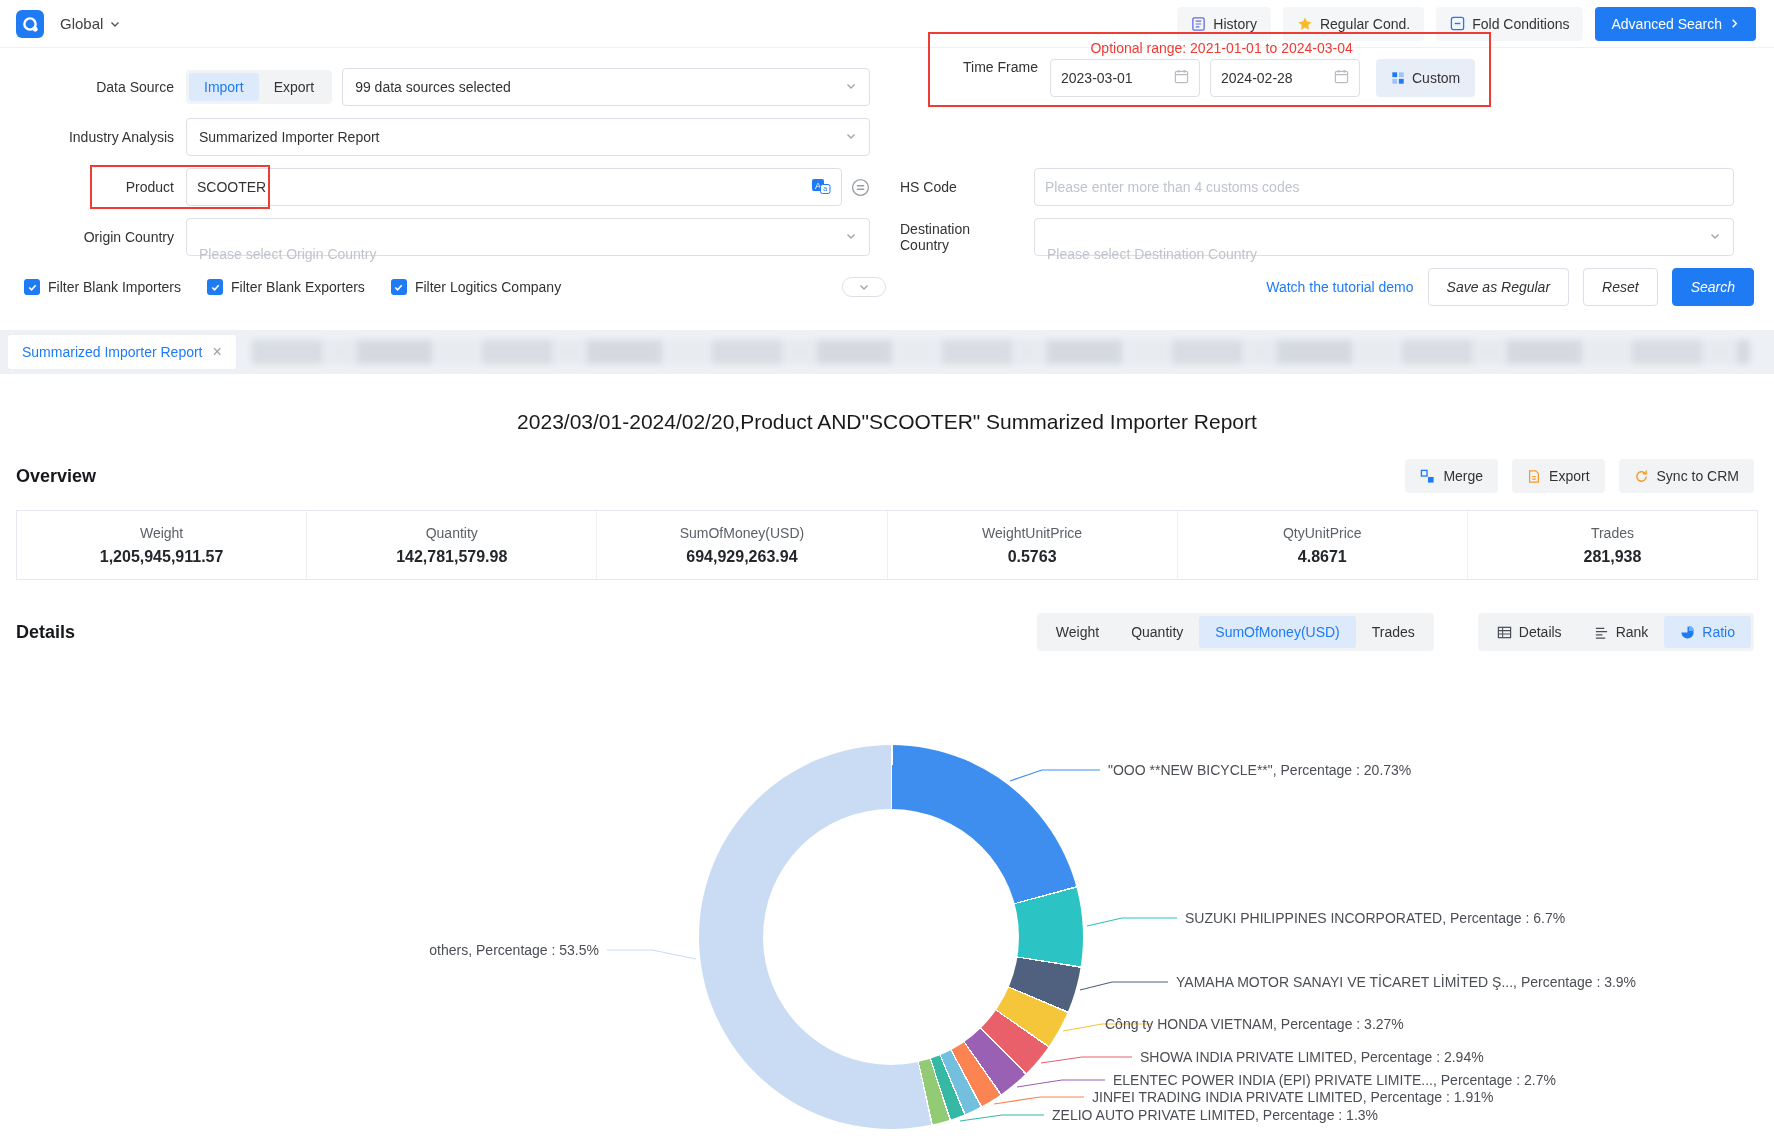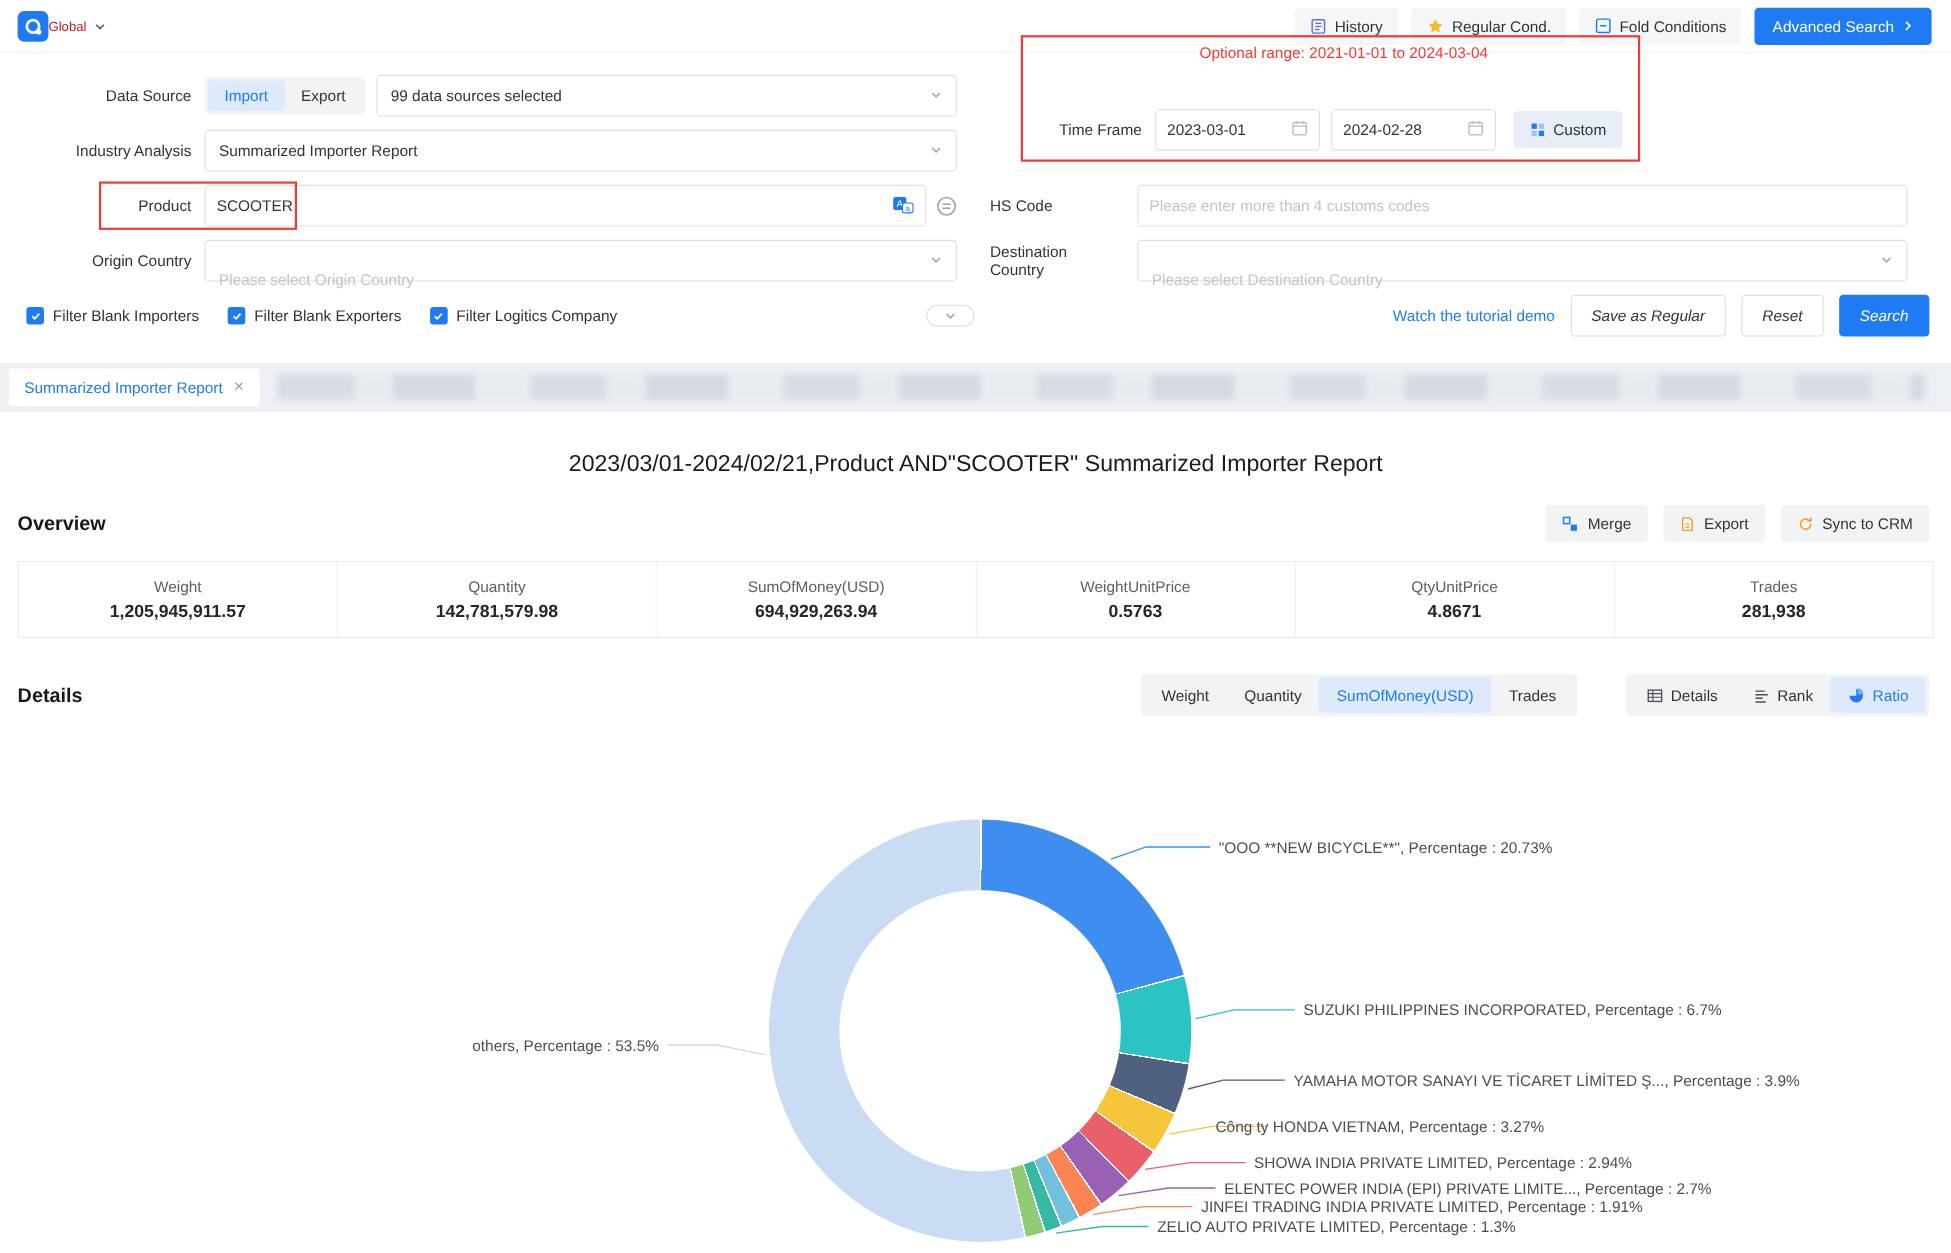--- a/index.html
+++ b/index.html
@@ -2,21 +2,21 @@
 <html><head>
 <meta charset="utf-8">
 <style>
 *{box-sizing:border-box;margin:0;padding:0;}
 html,body{width:1774px;height:1139px;}
 body{overflow:hidden;font-family:"Liberation Sans",sans-serif;font-size:14px;color:#333;background:#fff;}
 
 
 .topbar{height:48px;display:flex;align-items:center;padding:0 18px 0 16px;border-bottom:1px solid #eef0f2;background:#fff;}
 .logo{width:28px;height:28px;border-radius:6px;background:#1f7bf4;display:flex;align-items:center;justify-content:center;flex:none;}
-.brand{margin-left:0;font-size:12px;color:#b91c1c;}
+.brand{margin-left:16px;font-size:15px;color:#404040;}
 .chev{display:inline-flex;margin-left:6px;}
 .topbar-right{margin-left:auto;display:flex;align-items:center;gap:12px;}
 .tbtn{display:flex;align-items:center;gap:7px;background:#f5f6f8;border-radius:4px;padding:9px 14px;color:#333;cursor:pointer;white-space:nowrap;}
 .tbtn-primary{display:flex;align-items:center;gap:7px;background:#1f7bf4;color:#fff;border-radius:4px;padding:9px 16px;cursor:pointer;white-space:nowrap;}
 
 
 .form{display:flex;padding:14px 0 18px 24px;position:relative;background:#fff;}
 .form-left{width:876px;display:flex;flex-direction:column;flex:none;}
 .form-right{flex:1;display:flex;flex-direction:column;padding-right:20px;}
 .frow{height:50px;display:flex;align-items:center;position:relative;}
@@ -29,21 +29,21 @@
 .select{flex:1;height:38px;border:1px solid #dcdfe6;border-radius:4px;display:flex;align-items:center;padding:0 12px;background:#fff;cursor:pointer;min-width:0;}
 .select .val{flex:1;color:#333;}
 .select .ph{flex:1;color:#bfc4cc;margin-top:33px;}
 .inputbox{flex:1;height:38px;border:1px solid #dcdfe6;border-radius:4px;display:flex;align-items:center;padding:0 10px;background:#fff;min-width:0;}
 .inputbox input{border:0;outline:0;flex:1;font:inherit;color:#333;min-width:0;background:transparent;}
 .inputbox input::placeholder{color:#bfc4cc;}
 .outside-icon{margin-left:9px;display:flex;align-items:center;}
 .annot-product{position:absolute;left:66px;top:3px;width:180px;height:44px;border:2px solid #ee3b33;pointer-events:none;z-index:3;}
 .annot-tf{border:2px solid #ee3b33;margin-top:-30px;margin-left:28px;padding:3px 14px 8px 8px;align-self:flex-start;background:transparent;z-index:4;}
 .optional-range{color:#ee3b33;text-align:center;height:22px;line-height:22px;padding-left:30px;white-space:nowrap;}
-.tf-row{display:flex;align-items:center;margin-top:40px;}
+.tf-row{display:flex;}
 .tf-label{width:100px;text-align:right;margin-right:12px;color:#333;flex:none;}
 .date-input{width:150px;height:38px;border:1px solid #dcdfe6;border-radius:4px;display:flex;align-items:center;padding:0 10px;background:#fff;}
 .date-input input{border:0;outline:0;width:100%;font:inherit;color:#333;background:transparent;}
 .custom-btn{margin-left:16px;display:flex;align-items:center;gap:7px;background:#e8eef7;border-radius:4px;padding:9px 15px;color:#333;cursor:pointer;white-space:nowrap;}
 .cbgroup{display:flex;align-items:center;gap:26px;flex:1;}
 .cbitem{display:flex;align-items:center;cursor:pointer;}
 .cb{width:16px;height:16px;background:#1f7bf4;border-radius:3px;display:flex;align-items:center;justify-content:center;margin-right:8px;flex:none;}
 .fold-pill{margin-left:auto;margin-right:14px;width:44px;height:20px;border:1px solid #dcdfe6;border-radius:10px;background:#fff;display:flex;align-items:center;justify-content:center;cursor:pointer;}
 .actions{display:flex;align-items:center;justify-content:flex-end;gap:14px;flex:1;}
 .link{color:#1f7bf4;cursor:pointer;white-space:nowrap;}
@@ -306,21 +306,21 @@
 </div>
 
 <div class="tabs">
   <div class="tab">
     <span>Summarized Importer Report</span>
     <span class="tab-close">×</span>
   </div>
   <div class="tab-noise"></div>
 </div>
 
-<div class="report-title">2023/03/01-2024/02/21,Product AND"SCOOTER" Summarized Importer Report</div>
+<div class="report-title">2023/03/01-2024/02/20,Product AND"SCOOTER" Summarized Importer Report</div>
 
 <div class="sec-row">
   <div class="sec-title">Overview</div>
   <div class="sec-actions">
     <div class="obtn">
       <svg width="15" height="15" viewBox="0 0 16 16">
           <rect x="1.5" y="1.5" width="6" height="6" fill="none" stroke="#1f7bf4" stroke-width="1.4"></rect>
           <rect x="8.5" y="8.5" width="6" height="6" fill="#1f7bf4"></rect>
         </svg>
       <span>Merge</span>

